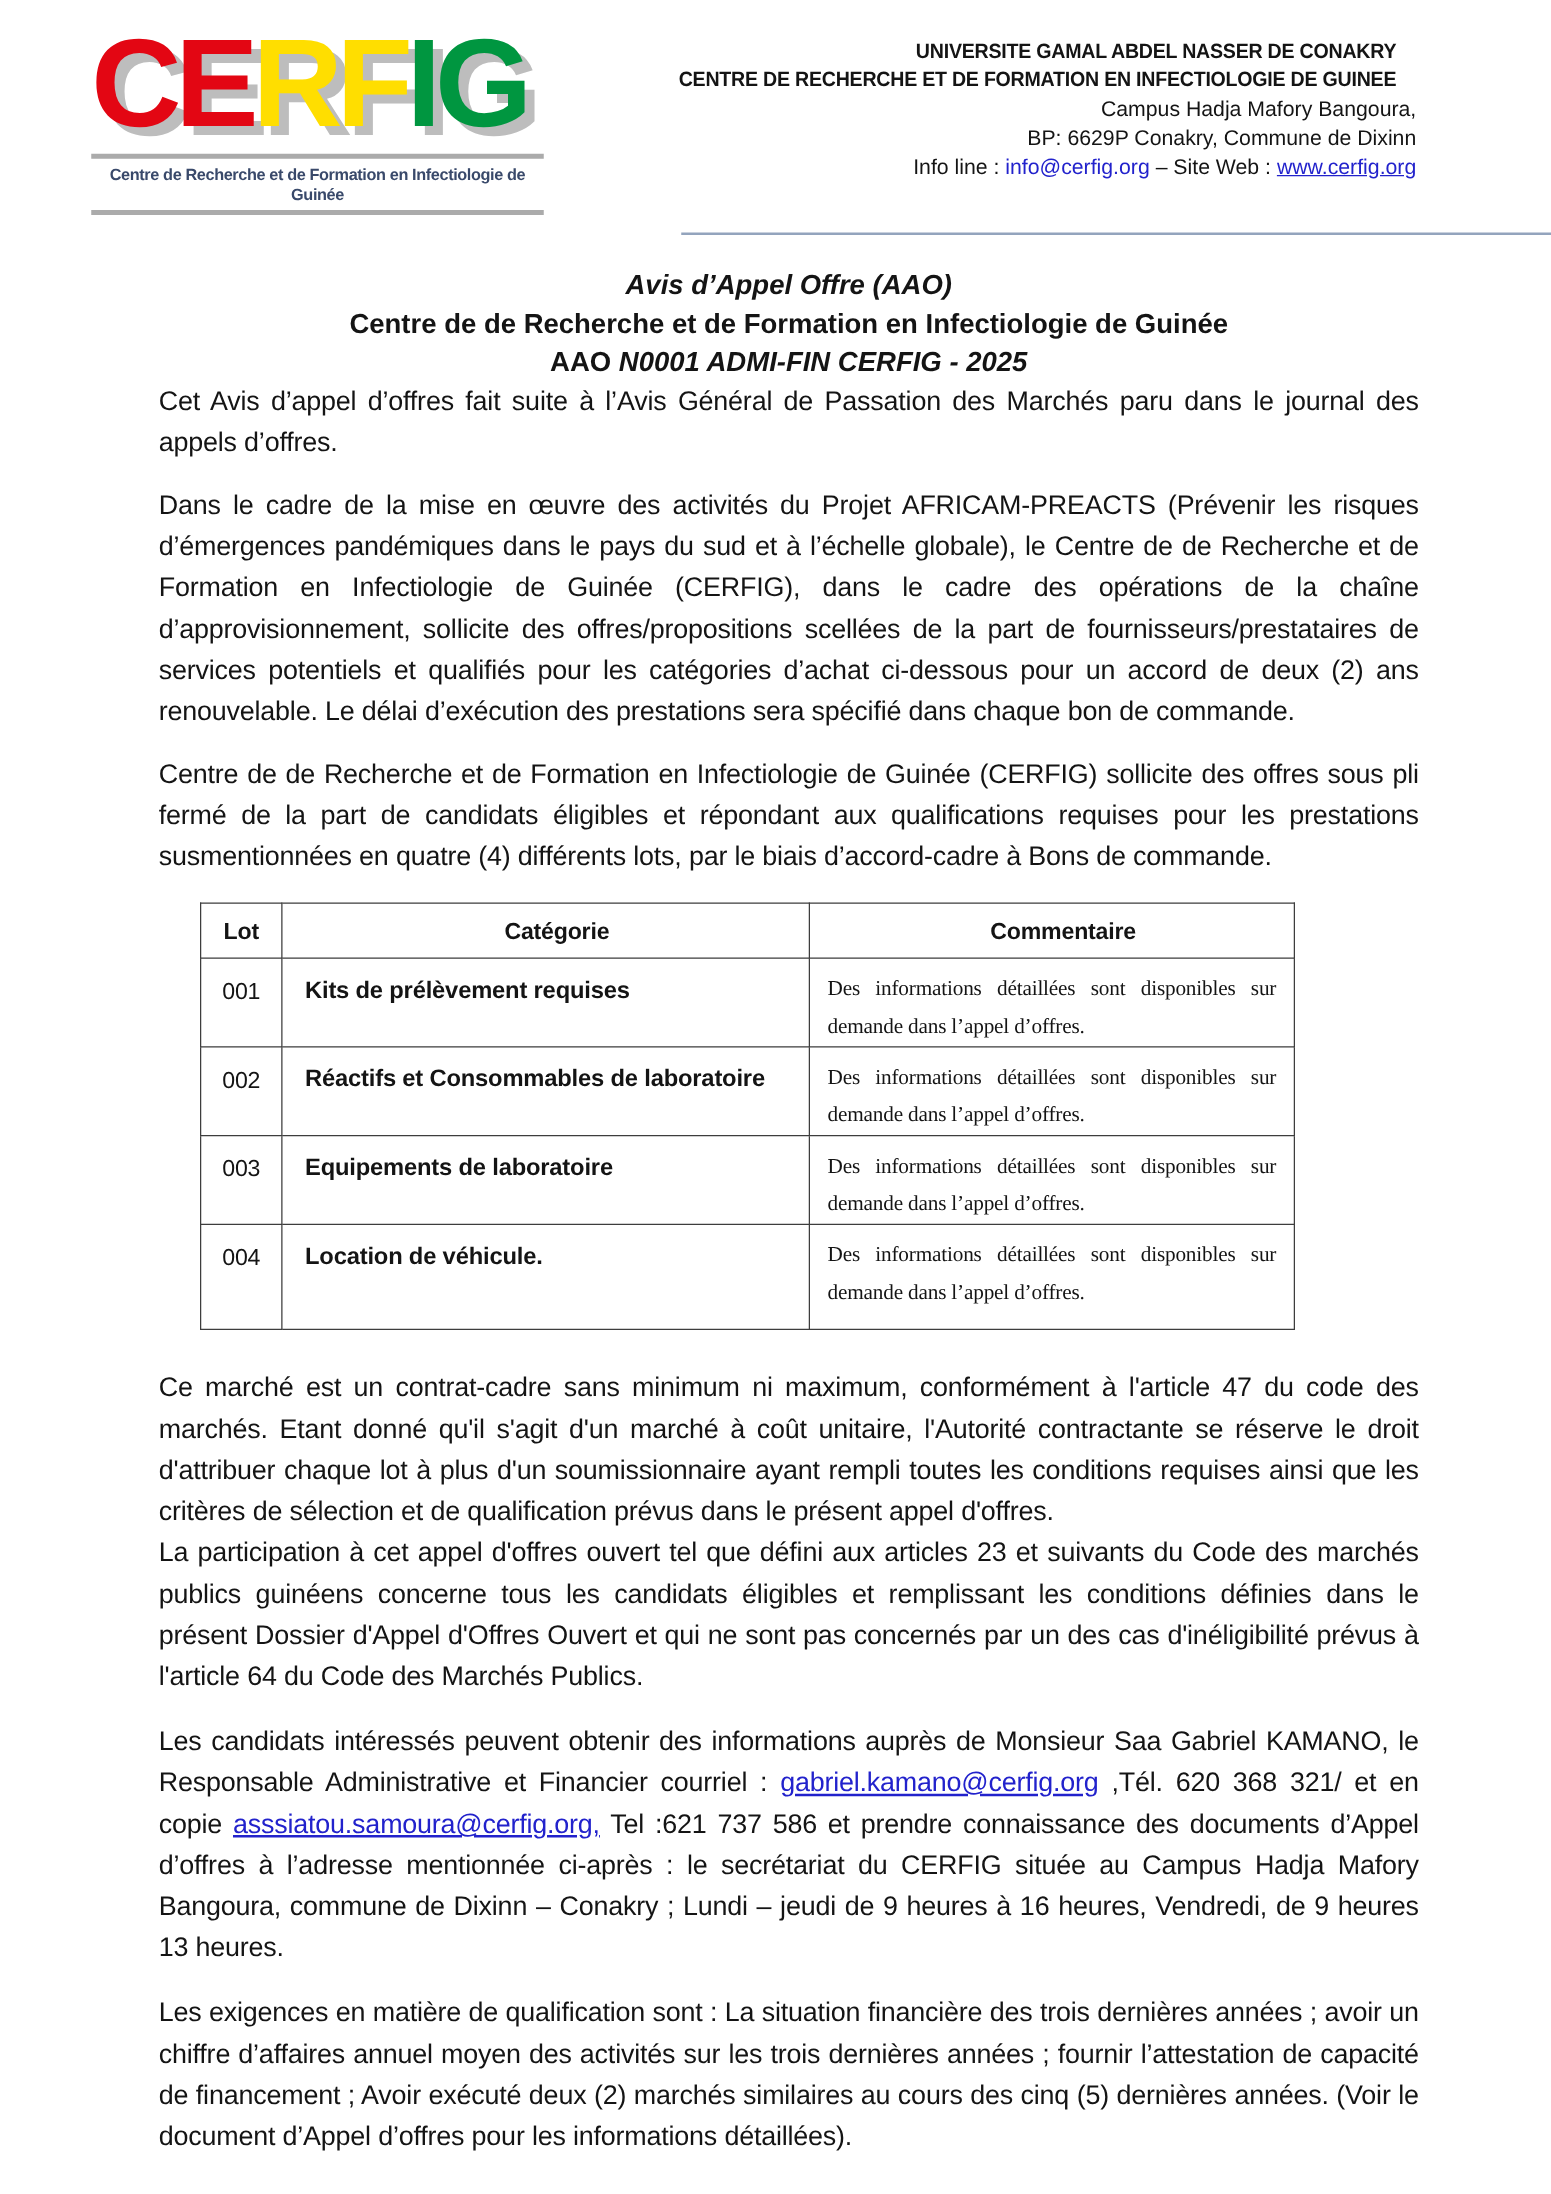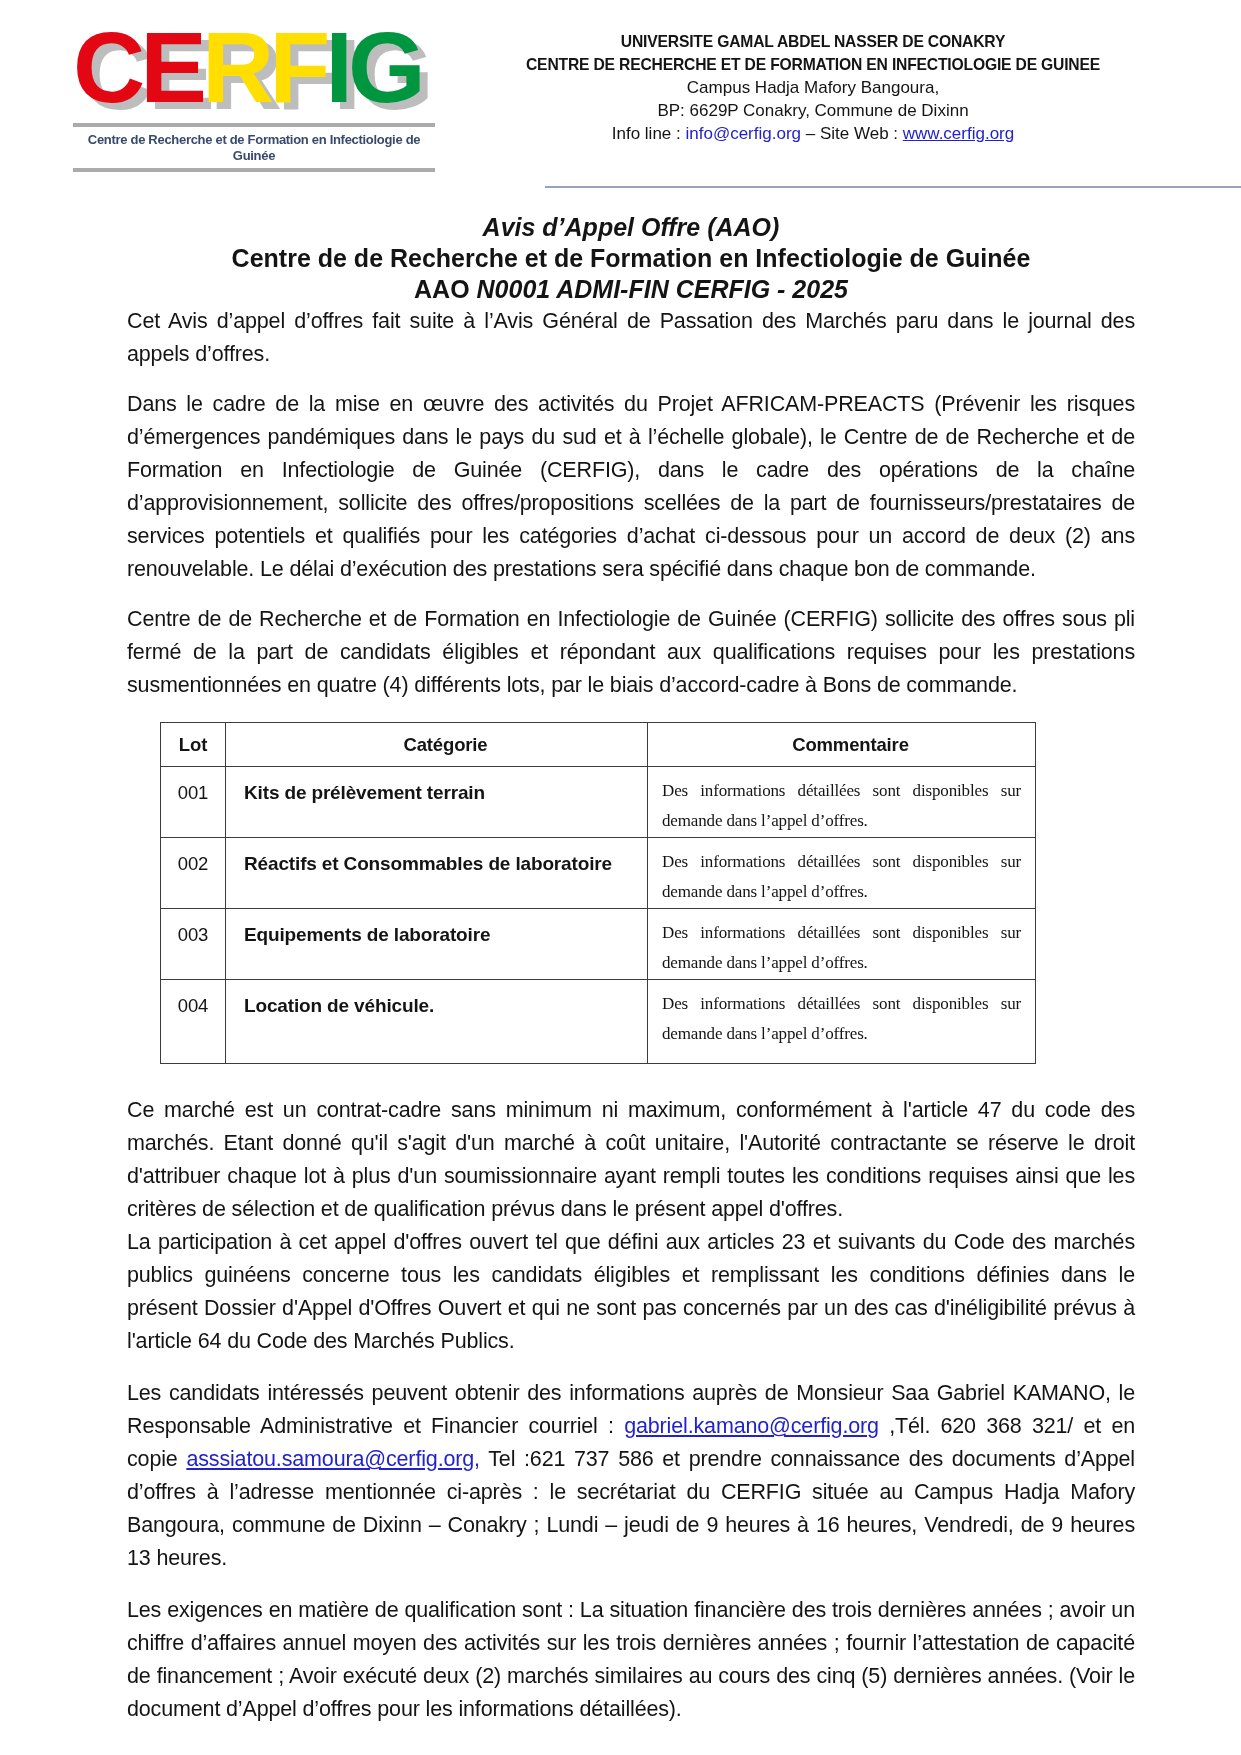--- a/index.html
+++ b/index.html
@@ -22,28 +22,28 @@
     overflow:hidden;
   }
   
   .header{display:flex;padding:18px 0 0 73px;}
   .logo-block{width:362px;flex:0 0 auto;}
   .logo-letters{font-size:100px;font-weight:800;line-height:0.98;letter-spacing:-5px;white-space:nowrap;}
   .logo-letter{text-shadow:8px 7px 0 var(--color-logo-shadow);}
   .logo-bar{height:4px;background:var(--color-bar);margin:7px 0 5px 0;}
   .logo-bar.bottom{margin:5px 0 0 0;}
   .logo-tagline{color:var(--color-tagline);font-weight:700;font-size:13px;text-align:center;letter-spacing:-0.3px;line-height:1.2;}
-  .header-right{width:640px;margin-left:auto;margin-right:108px;text-align:center;padding-top:12px;line-height:23px;font-size:17px;}
+  .header-right{width:640px;margin-left:auto;margin-right:108px;text-align:right;padding-top:12px;line-height:23px;font-size:17px;}
   .header-right .org{font-weight:800;font-size:16.5px;white-space:nowrap;transform:scaleX(0.95);transform-origin:center;letter-spacing:-0.2px;}
   .header-divider{height:2px;background:var(--color-divider);margin:14px 0 0 545px;}
   a.link{color:var(--color-link);text-decoration:none;cursor:pointer;}
   a.link.u{text-decoration:underline;}
   
   .content{margin:0 106px 0 127px;}
-  .doc-title{margin-top:24px;text-align:center;font-size:25px;font-weight:700;line-height:31px;}
+  .doc-title{margin-top:24px;text-align:center;font-size:22px;font-weight:700;line-height:31px;}
   .doc-title .it{font-style:italic;}
   
   .body-text{font-size:21.5px;line-height:33px;text-align:justify;letter-spacing:-0.15px;}
   p.bp{margin:0 0 17px 0;}
   p.bp0{margin:0;}
   .first-para{margin-top:44px;}
   
   table.lots{border-collapse:collapse;margin:20px 0 30px 33px;width:875px;table-layout:fixed;}
   table.lots col.c-lot{width:65px;}
   table.lots col.c-cat{width:422px;}
@@ -107,21 +107,21 @@
             <col class="c-com">
           </colgroup>
         <tbody>
           <tr>
             <th class="lot">Lot</th>
             <th>Catégorie</th>
             <th>Commentaire</th>
           </tr>
           <tr class="r">
             <td class="lot">001</td>
-            <td class="cat">Kits de prélèvement terrain</td>
+            <td class="cat">Kits de prélèvement requises</td>
             <td class="com">Des informations détaillées sont disponibles sur demande dans l’appel d’offres.</td>
           </tr>
           <tr class="r">
             <td class="lot">002</td>
             <td class="cat">Réactifs et Consommables de laboratoire</td>
             <td class="com">Des informations détaillées sont disponibles sur demande dans l’appel d’offres.</td>
           </tr>
           <tr class="r">
             <td class="lot">003</td>
             <td class="cat">Equipements de laboratoire</td>

